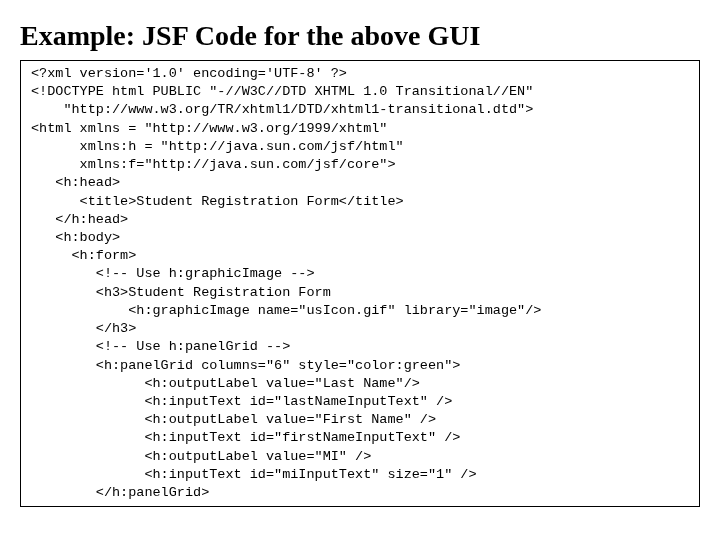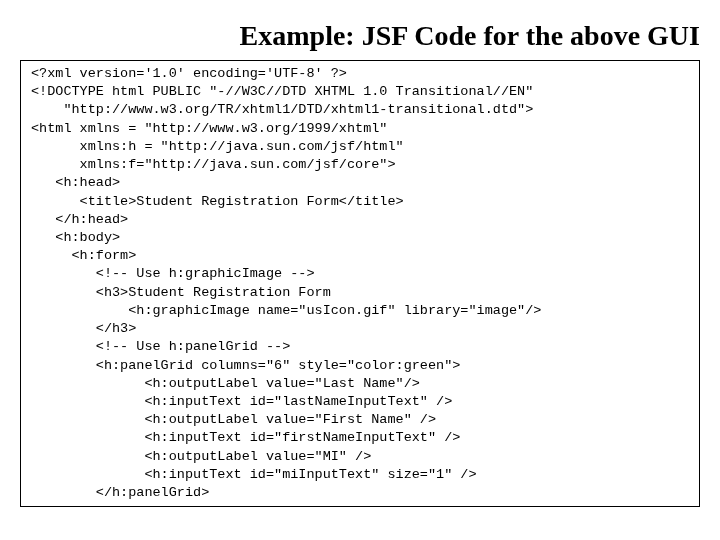--- a/index.html
+++ b/index.html
@@ -6,21 +6,21 @@
       margin: 0;
       padding: 20px;
       font-family: 'Times New Roman', Times, serif;
       background: #ffffff;
       width: 720px;
       box-sizing: border-box;
     }
     .title {
       font-size: 28px;
       font-weight: bold;
-      text-align: right;
+      text-align: left;
       margin-bottom: 8px;
       font-family: 'Times New Roman', Times, serif;
     }
     .code-box {
       border: 1px solid #000;
       padding: 4px 10px;
       font-family: 'Courier New', Courier, monospace;
       font-size: 13.5px;
       line-height: 1.35;
       white-space: pre;

